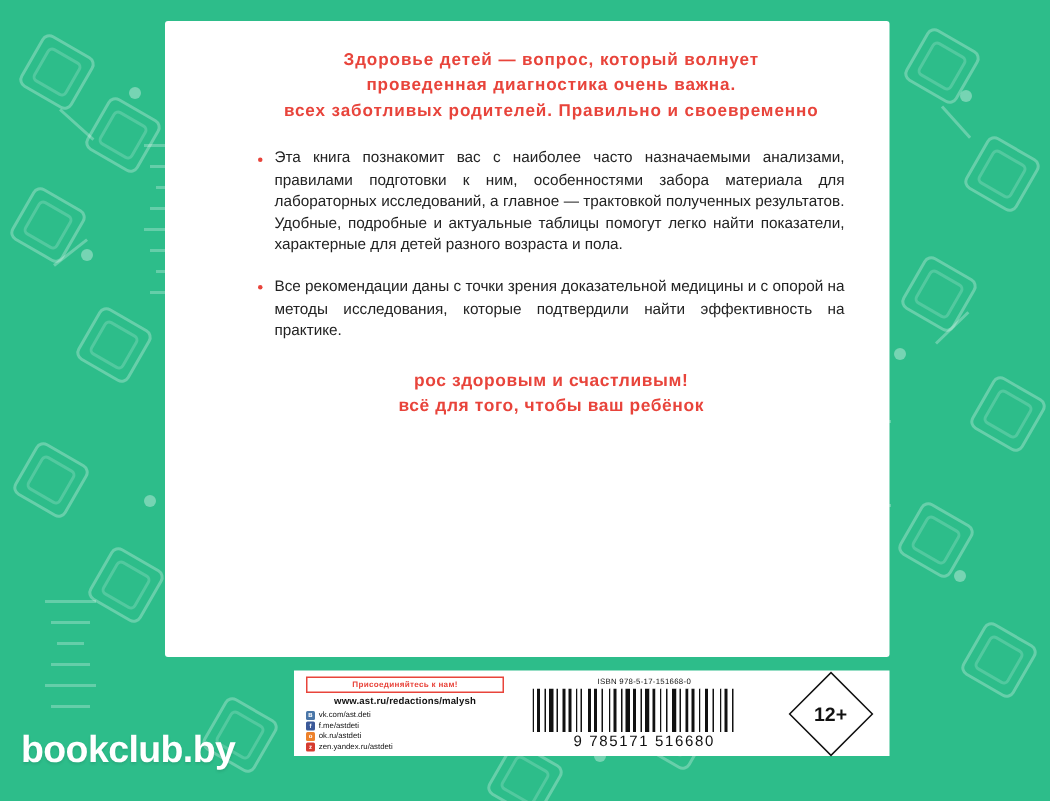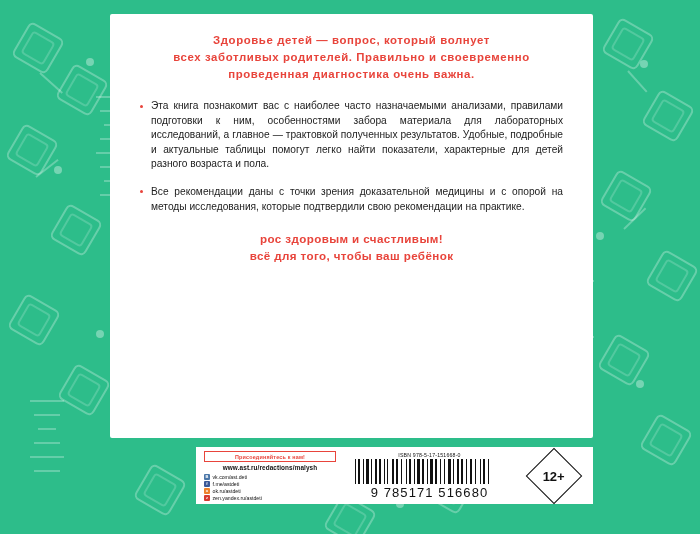--- a/index.html
+++ b/index.html
@@ -61,21 +61,21 @@
   }
 
   
   #panel {
     position: absolute;
     left: 110px; top: 14px;
     width: 483px; height: 424px;
     background: #ffffff;
     border-radius: 2px;
   }
-  #panel-inner { padding: 18px 30px 10px 30px; }
+  #panel-inner { padding: 18px 30px 10px 30px; margin-left: 32px; }
 
   .headline {
     text-align: center;
     color: #e8443b;
     font-family: "Liberation Sans", sans-serif;
     font-weight: bold;
     font-size: 11.4px;
     letter-spacing: 0.6px;
     line-height: 17px;
     text-transform: none;
@@ -194,21 +194,21 @@
     align-items: flex-end;
     gap: 0.6px;
     overflow: hidden;
   }
   .barcode i {
     display: block;
     background: #111;
     height: 100%;
   }
   .isbn-bottom {
-    font-size: 13px;
+    font-size: 10px;
     color: #111;
     letter-spacing: 1.1px;
     margin-top: 1.5px;
     font-family: "Liberation Sans", sans-serif;
   }
 
   .bb-right {
     width: 62px;
     display: flex;
     align-items: center;
@@ -308,27 +308,27 @@
       <div class="bond" style="left:628px; top:70px; width:28px; transform:rotate(48deg);"></div>
       <div class="bond" style="left:624px; top:228px; width:30px; transform:rotate(-44deg);"></div>
       <div class="bond" style="left:276px; top:486px; width:36px; transform:rotate(24deg);"></div>
     </div>
 
     <div id="panel">
       <div id="panel-inner">
 
         <div class="headline">
           <div>Здоровье детей — вопрос, который волнует</div>
+          <div>проведенная диагностика очень важна.</div>
           <div>всех заботливых родителей. Правильно и своевременно</div>
-          <div>проведенная диагностика очень важна.</div>
         </div>
 
         <ul class="bullets">
           <li>Эта книга познакомит вас с наиболее часто назначаемыми анализами, правилами подготовки к ним, особенностями забора материала для лабораторных исследований, а главное — трактовкой полученных результатов. Удобные, подробные и актуальные таблицы помогут легко найти показатели, характерные для детей разного возраста и пола.</li>
-          <li>Все рекомендации даны с точки зрения доказательной медицины и с опорой на методы исследования, которые подтвердили свою рекомендации на практике.</li>
+          <li>Все рекомендации даны с точки зрения доказательной медицины и с опорой на методы исследования, которые подтвердили найти эффективность на практике.</li>
         </ul>
 
         <div class="closing">
           <div>рос здоровым и счастливым!</div>
           <div>всё для того, чтобы ваш ребёнок</div>
         </div>
 
       </div>
     </div>
 
@@ -432,14 +432,15 @@
           <div class="age-badge">
             <span>12+</span>
           </div>
         </div>
 
       </div>
     </div>
 
   </div>
 
+  <div id="watermark">bookclub.by</div>
 
 </div>
 
 </body></html>

